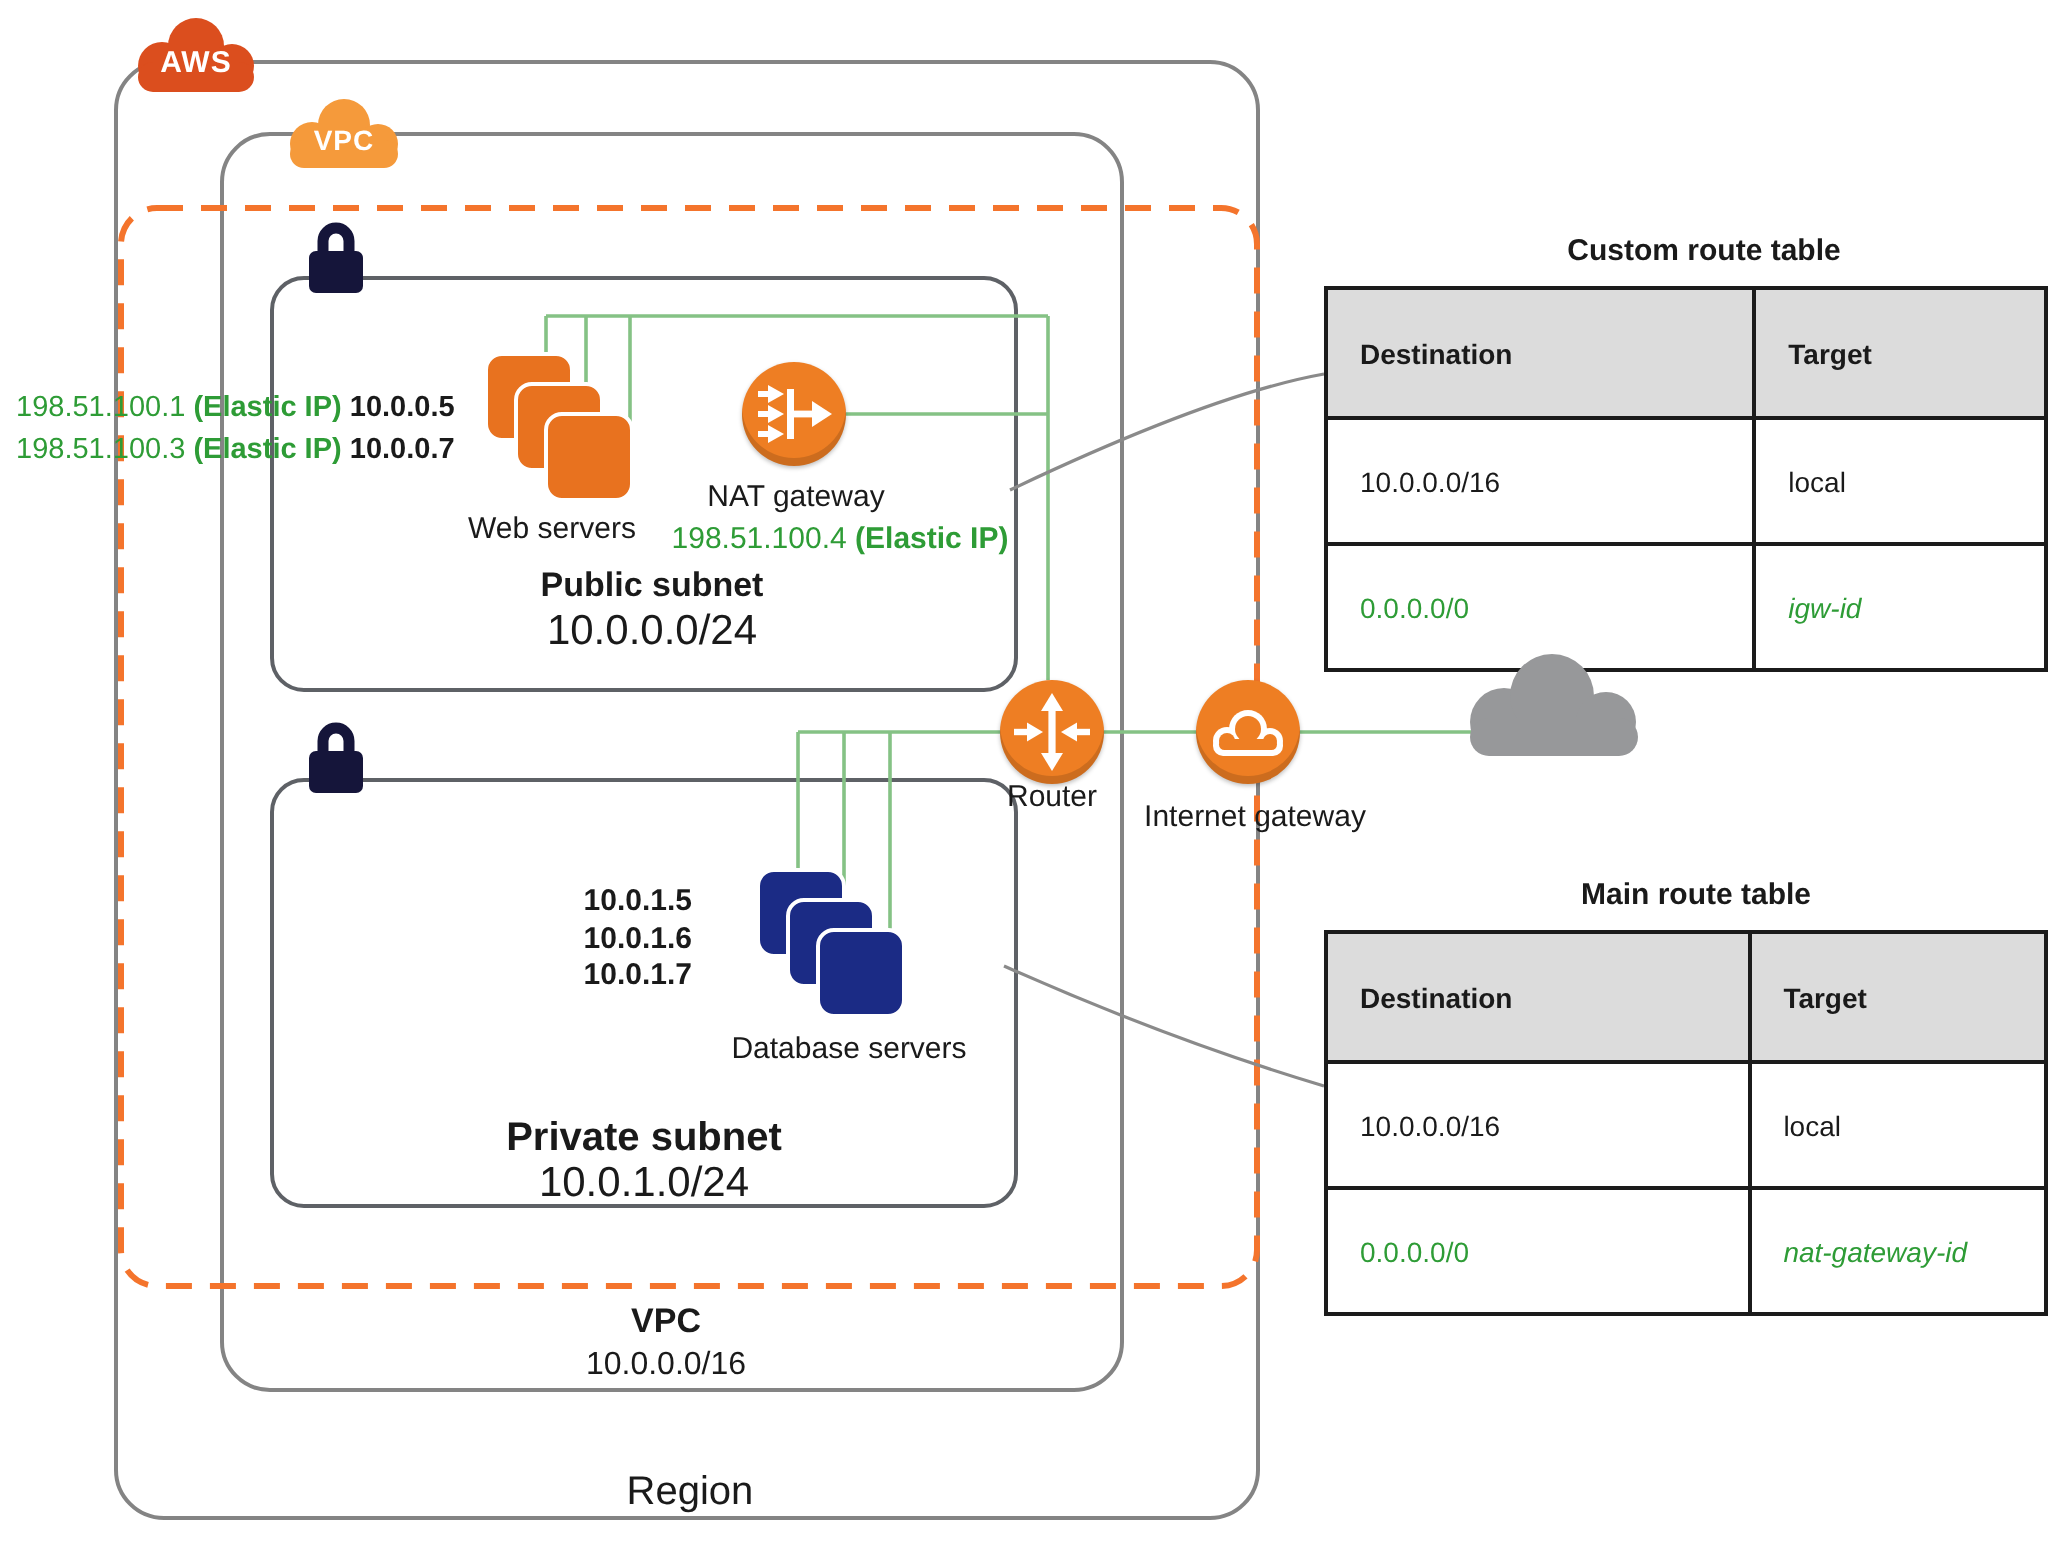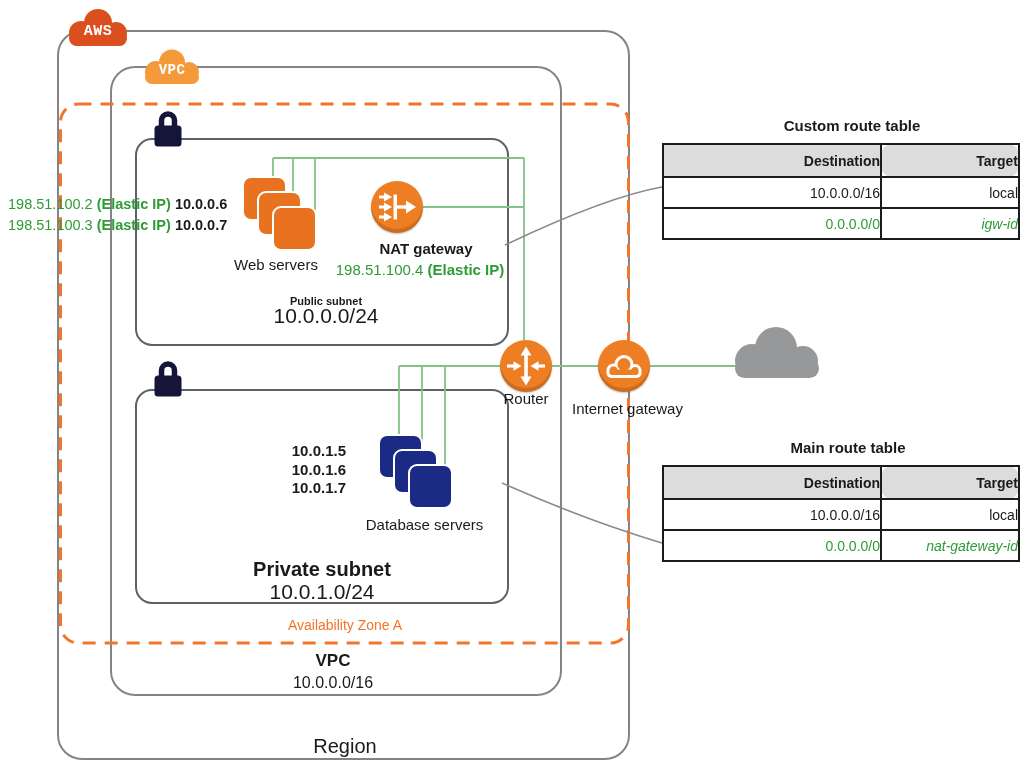--- a/index.html
+++ b/index.html
@@ -20,33 +20,33 @@
     background:#EE7E23;box-shadow:inset 0 -4px 0 rgba(0,0,0,.14), 0 1px 2px rgba(0,0,0,.25);
   }
   .circle svg{position:absolute;left:0;top:0;}
   
   .stack{position:absolute;z-index:3;width:76px;height:76px;}
   .sq{position:absolute;width:45px;height:45px;border-radius:9px;border:2.5px solid #fff;box-sizing:border-box;}
   .sq.web{background:#E8721F;}
   .sq.db{background:#1B2B85;}
   .p1{left:0;top:0;} .p2{left:15px;top:15px;} .p3{left:30px;top:30px;}
   
-  .badge{position:absolute;z-index:4;font-family:Liberation Mono, monospace;}
+  .badge{position:absolute;z-index:4;}
   .badge .txt{
     position:absolute;left:0;right:0;top:19px;text-align:center;
     color:#fff;font-weight:bold;font-size:15px;letter-spacing:.5px;
   }
   
   .rt-title{font-size:15px;font-weight:bold;z-index:2;}
   table.rt{border-collapse:collapse;background:#fff;}
   table.rt th,table.rt td{
-    border:2px solid #1b1b1b;text-align:right;font-size:14px;padding:0;
+    border:2px solid #1b1b1b;text-align:left;font-size:14px;padding:16px;
   }
   table.rt th{background:#DCDCDC;font-weight:bold;height:31px;width:216px;}
-  table.rt th.c2,table.rt td.c2{width:136px;border-radius:11px;}
+  table.rt th.c2,table.rt td.c2{width:136px;}
   table.rt td{height:29px;}
   td.it{font-style:italic;margin-top:36px;}
   .eip-row{font-size:14.5px;line-height:21px;white-space:nowrap;}
   .dbip{font-size:15px;font-weight:bold;line-height:18.5px;text-align:right;}
 </style>
 </head>
 <body>
 
 <div id="stage">
 
@@ -95,23 +95,23 @@
     <path d="M10.5 19 V12.5 a6.5 6.5 0 0 1 13 0 V19" fill="none" stroke="#15153A" stroke-width="5.5"></path>
     <rect x="3.5" y="17.5" width="27" height="21" rx="3.5" fill="#15153A"></rect>
   </svg>
   <svg class="abs" style="left:151px;top:358px;z-index:3;" width="34" height="42" viewBox="0 0 34 42">
     <path d="M10.5 19 V12.5 a6.5 6.5 0 0 1 13 0 V19" fill="none" stroke="#15153A" stroke-width="5.5"></path>
     <rect x="3.5" y="17.5" width="27" height="21" rx="3.5" fill="#15153A"></rect>
   </svg>
 
   <div class="abs" style="left:8px;top:194px;">
     <div class="eip-row">
-      <span class="grn">198.51.100.2</span>
+      <span class="grn">198.51.100.1</span>
       <span class="grn bold">(Elastic IP)</span>
-      <span class="bold">10.0.0.6</span>
+      <span class="bold">10.0.0.5</span>
     </div>
     <div class="eip-row">
       <span class="grn">198.51.100.3</span>
       <span class="grn bold">(Elastic IP)</span>
       <span class="bold">10.0.0.7</span>
     </div>
   </div>
 
   <div class="stack" style="left:242px;top:176px;">
     <div class="sq web p1"></div>
@@ -126,27 +126,27 @@
         <path d="M8 14.5 h5 v3 h-5 Z M8 24.5 h5 v3 h-5 Z M8 34.5 h5 v3 h-5 Z"></path>
         <path d="M13 11.5 L21 16 L13 20.5 Z"></path>
         <path d="M13 21.5 L21 26 L13 30.5 Z"></path>
         <path d="M13 31.5 L21 36 L13 40.5 Z"></path>
         <path d="M22.5 13.5 h3.5 V38.5 h-3.5 Z"></path>
         <path d="M24 24.3 H37 v3.4 H24 Z"></path>
         <path d="M35 19.5 L45 26 L35 32.5 Z"></path>
       </g>
     </svg>
   </div>
-  <div class="abs ctr" style="left:356px;top:240px;width:140px;font-size:15px;font-weight:bold;">NAT gateway</div>
+  <div class="abs ctr" style="left:328px;top:240px;width:140px;font-size:15px;">NAT gateway</div>
   <div class="abs ctr" style="left:325px;top:261px;width:190px;font-size:15px;white-space:nowrap;">
     <span class="grn">198.51.100.4</span>
     <span class="grn bold">(Elastic IP)</span>
   </div>
 
-  <div class="abs ctr bold" style="left:226px;top:295px;width:200px;font-size:11px;">Public subnet</div>
+  <div class="abs ctr bold" style="left:226px;top:283px;width:200px;font-size:17px;">Public subnet</div>
   <div class="abs ctr" style="left:226px;top:304px;width:200px;font-size:21px;">10.0.0.0/24</div>
 
   <div class="abs dbip" style="left:246px;top:442px;width:100px;">
     <div>10.0.1.5</div>
     <div>10.0.1.6</div>
     <div>10.0.1.7</div>
   </div>
   <div class="stack" style="left:378px;top:434px;">
     <div class="sq db p1"></div>
     <div class="sq db p2"></div>
@@ -192,21 +192,20 @@
 
   <svg class="abs" style="left:726px;top:317px;z-index:3;" width="104" height="72" viewBox="0 0 104 72">
     <g fill="#97989A">
       <circle cx="26" cy="44" r="17"></circle>
         <circle cx="50" cy="31" r="21"></circle>
         <circle cx="77" cy="44" r="15"></circle>
       <rect x="9" y="42" width="84" height="19" rx="9.5"></rect>
     </g>
   </svg>
 
-  <div class="abs ctr org" style="left:245px;top:617px;width:200px;font-size:14px;">Availability Zone A</div>
   <div class="abs ctr bold" style="left:233px;top:651px;width:200px;font-size:17px;">VPC</div>
   <div class="abs ctr" style="left:233px;top:674px;width:200px;font-size:16px;">10.0.0.0/16</div>
   <div class="abs ctr rt-title" style="left:742px;top:117px;width:220px;">Custom route table</div>
 
   <div class="abs ctr" style="left:245px;top:735px;width:200px;font-size:20px;">Region</div>
   <table class="rt abs" style="left:662px;top:143px;">
     <thead>
       <tr>
         <th>Destination</th>
         <th class="c2">Target</th>

